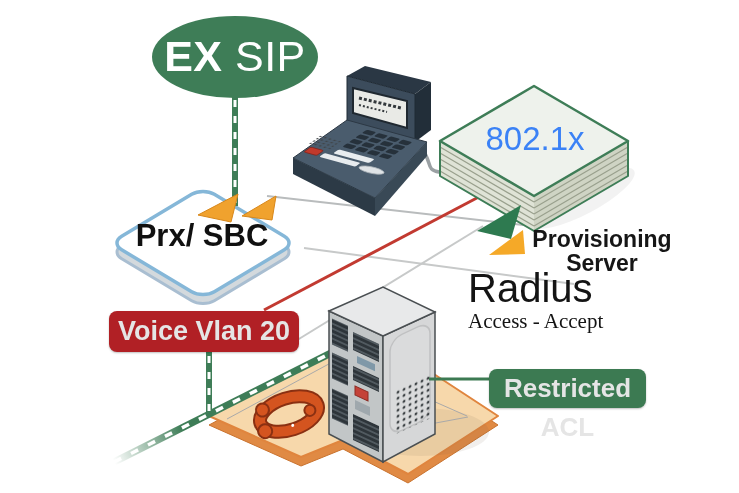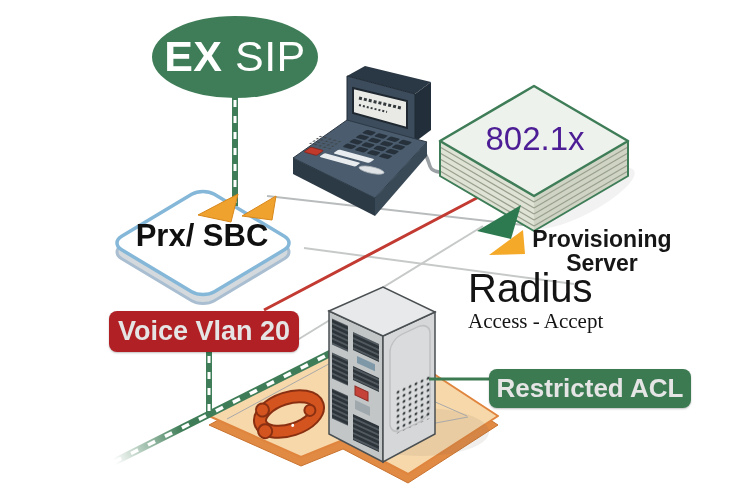--- a/index.html
+++ b/index.html
@@ -9,28 +9,28 @@
     margin-left:31px;
   }
   .canvas svg{position:absolute;left:0;top:0;}
   .lbl{position:absolute;color:#141414;white-space:nowrap;}
   .ellipse-label{
     left:118px;top:32px;width:172px;text-align:center;
     font-size:43px;color:#ffffff;letter-spacing:0.5px;
   }
   .ellipse-label .b{font-weight:800;}
   .ellipse-label .r{font-weight:400;}
-  .switch-label{left:429px;top:120px;width:150px;text-align:center;font-size:33px;font-weight:500;color:#4c1d95;}
+  .switch-label{left:429px;top:120px;width:150px;text-align:center;font-size:33px;font-weight:500;color:#3b82f6;}
   .sbc-label{left:83px;top:218px;width:176px;text-align:center;font-size:31px;font-weight:700;color:#101010;}
   .banner{
     position:absolute;color:#e5e5e5;font-weight:700;text-align:center;
     border-radius:8px;box-shadow:0 1px 2px rgba(0,0,0,0.25);
   }
   .banner.red{left:78px;top:311px;width:190px;height:41px;line-height:41px;font-size:27px;background:#b12025;}
-  .banner.green{left:458px;top:369px;width:202px;height:39px;line-height:39px;font-size:26px;background:#3c7a52;}
+  .banner.green{left:458px;top:369px;width:157px;height:39px;line-height:39px;font-size:26px;background:#3c7a52;}
   .prov-label{left:468px;top:227px;width:206px;text-align:center;font-size:23px;font-weight:600;line-height:1.05;color:#161616;white-space:normal;}
   .radius-title{left:437px;top:266px;font-size:40px;font-weight:400;color:#141414;}
   .radius-sub{left:437px;top:309px;font-size:21px;font-weight:500;color:#141414;font-family:Liberation Serif, serif;}
 </style>
 </head>
 <body>
 
 <div class="canvas">
 
 <svg width="739" height="493" viewBox="0 0 739 493">

